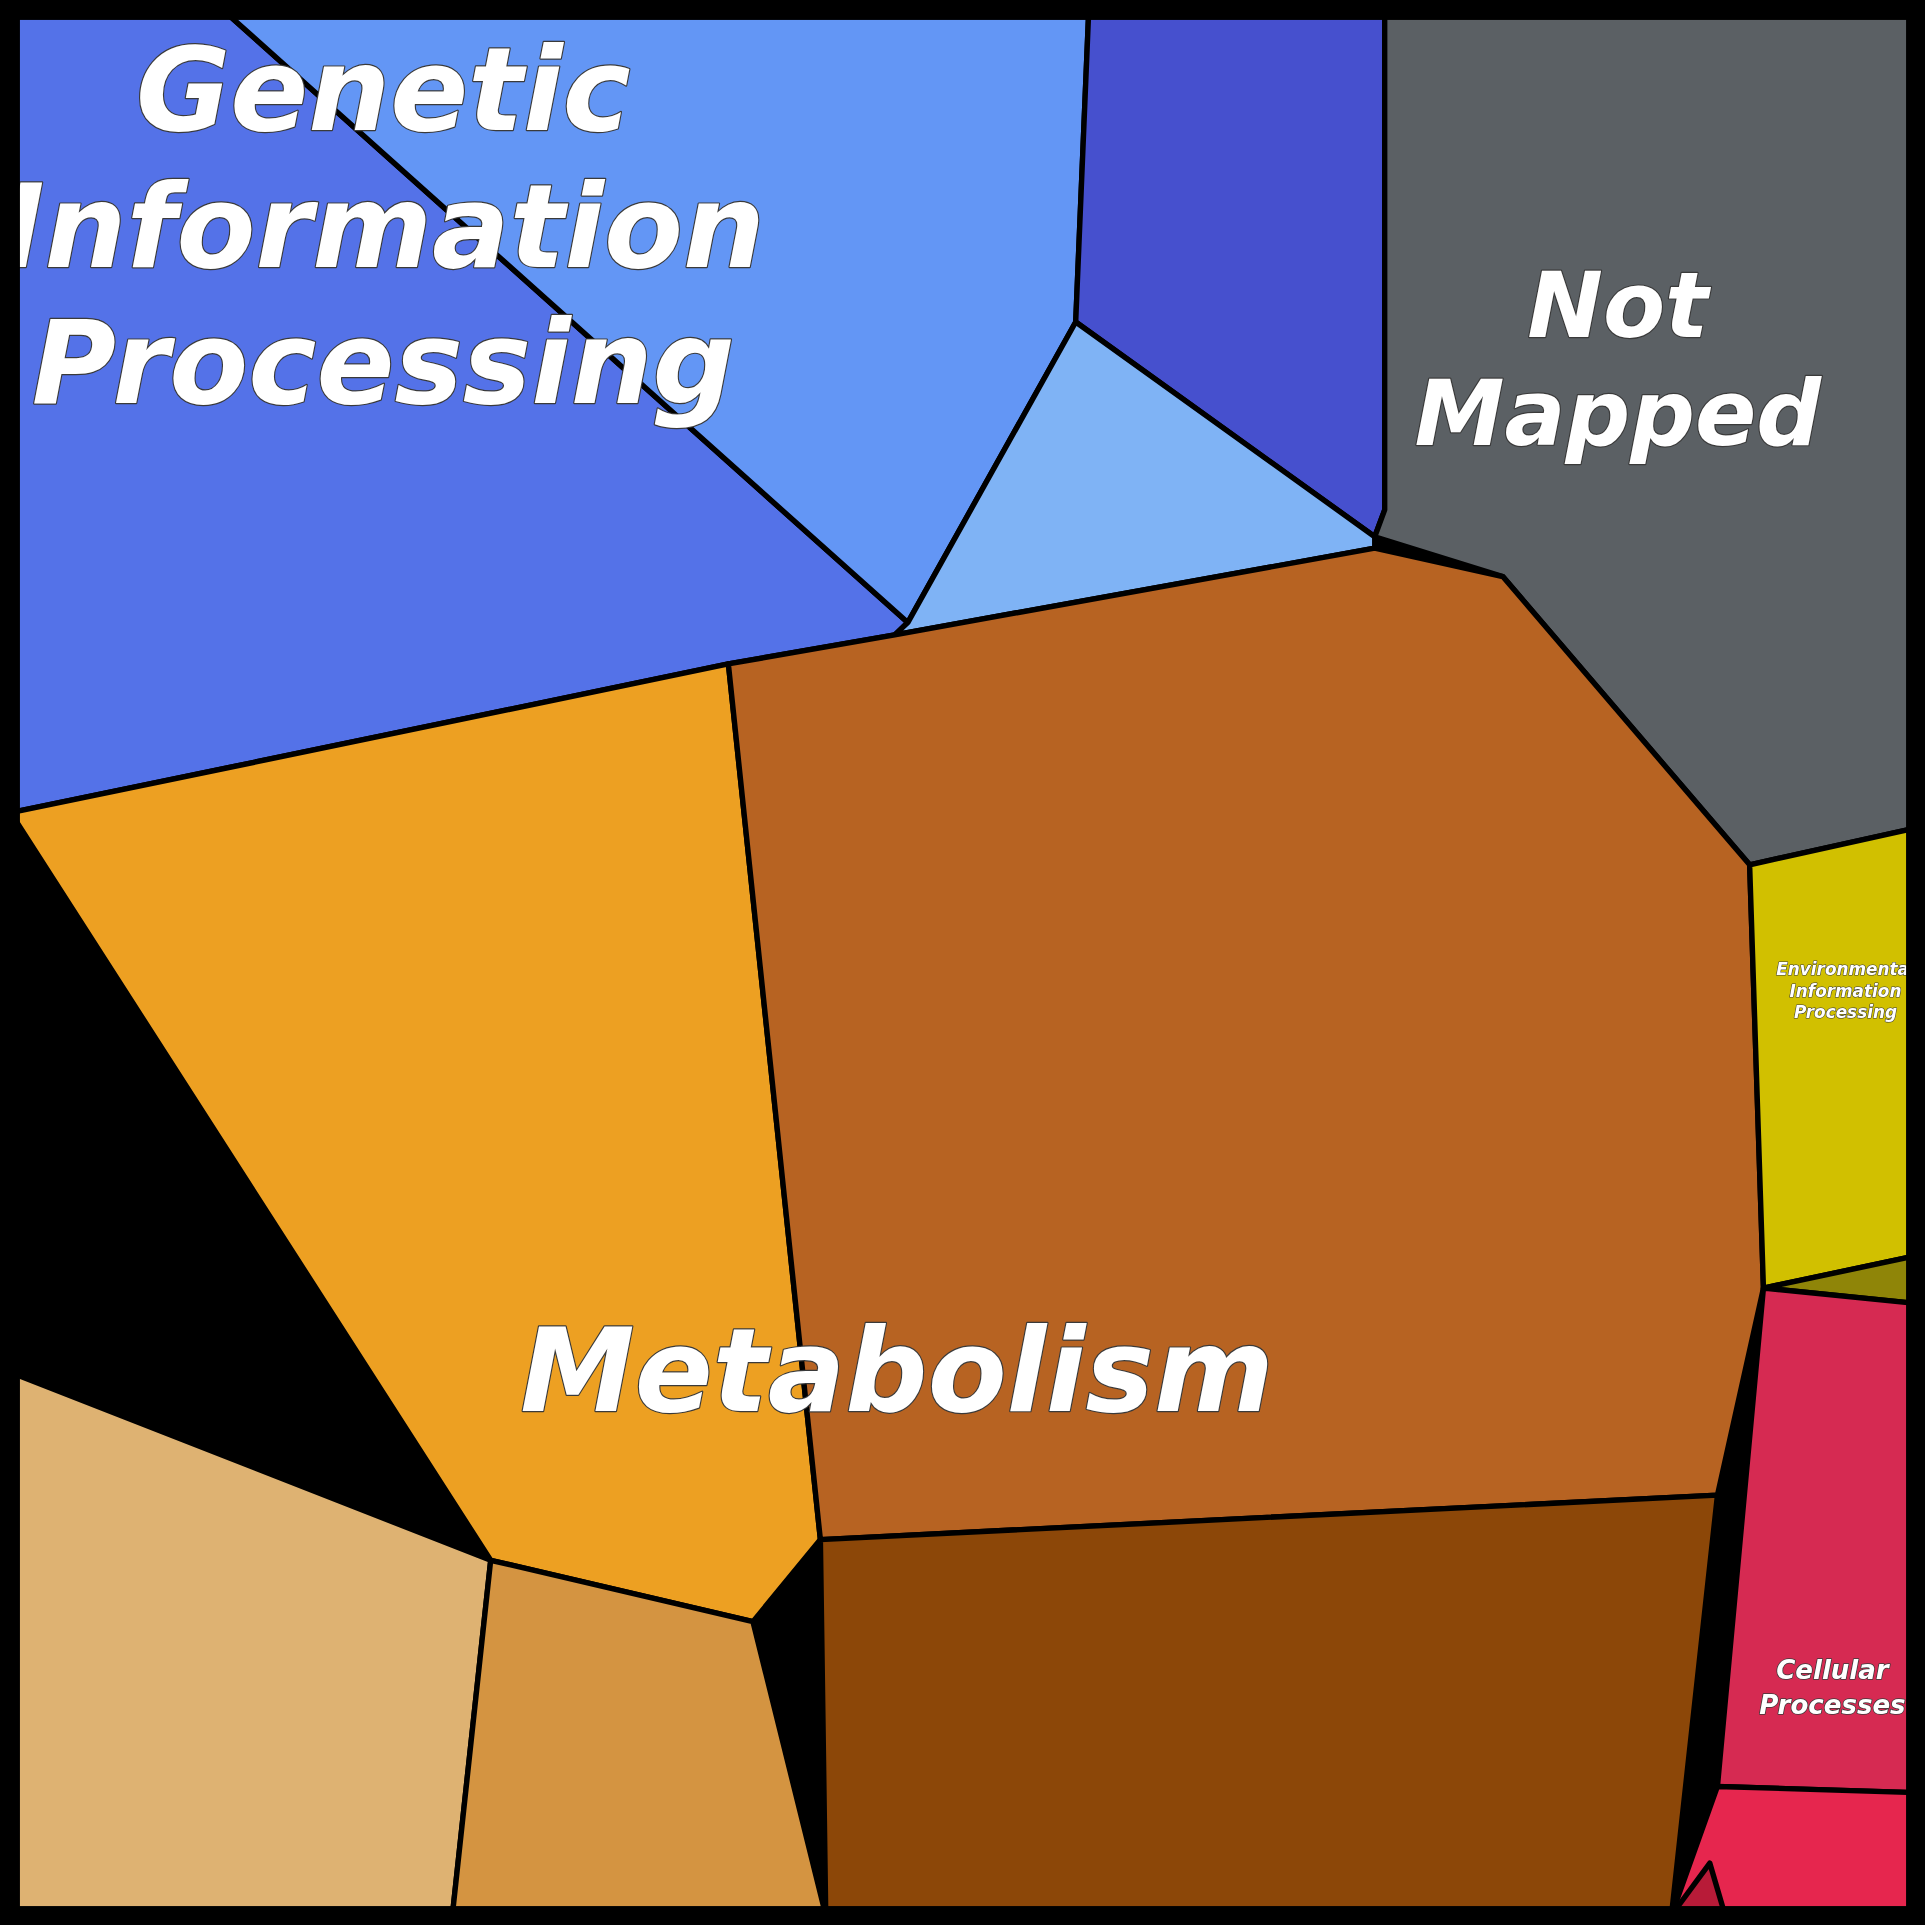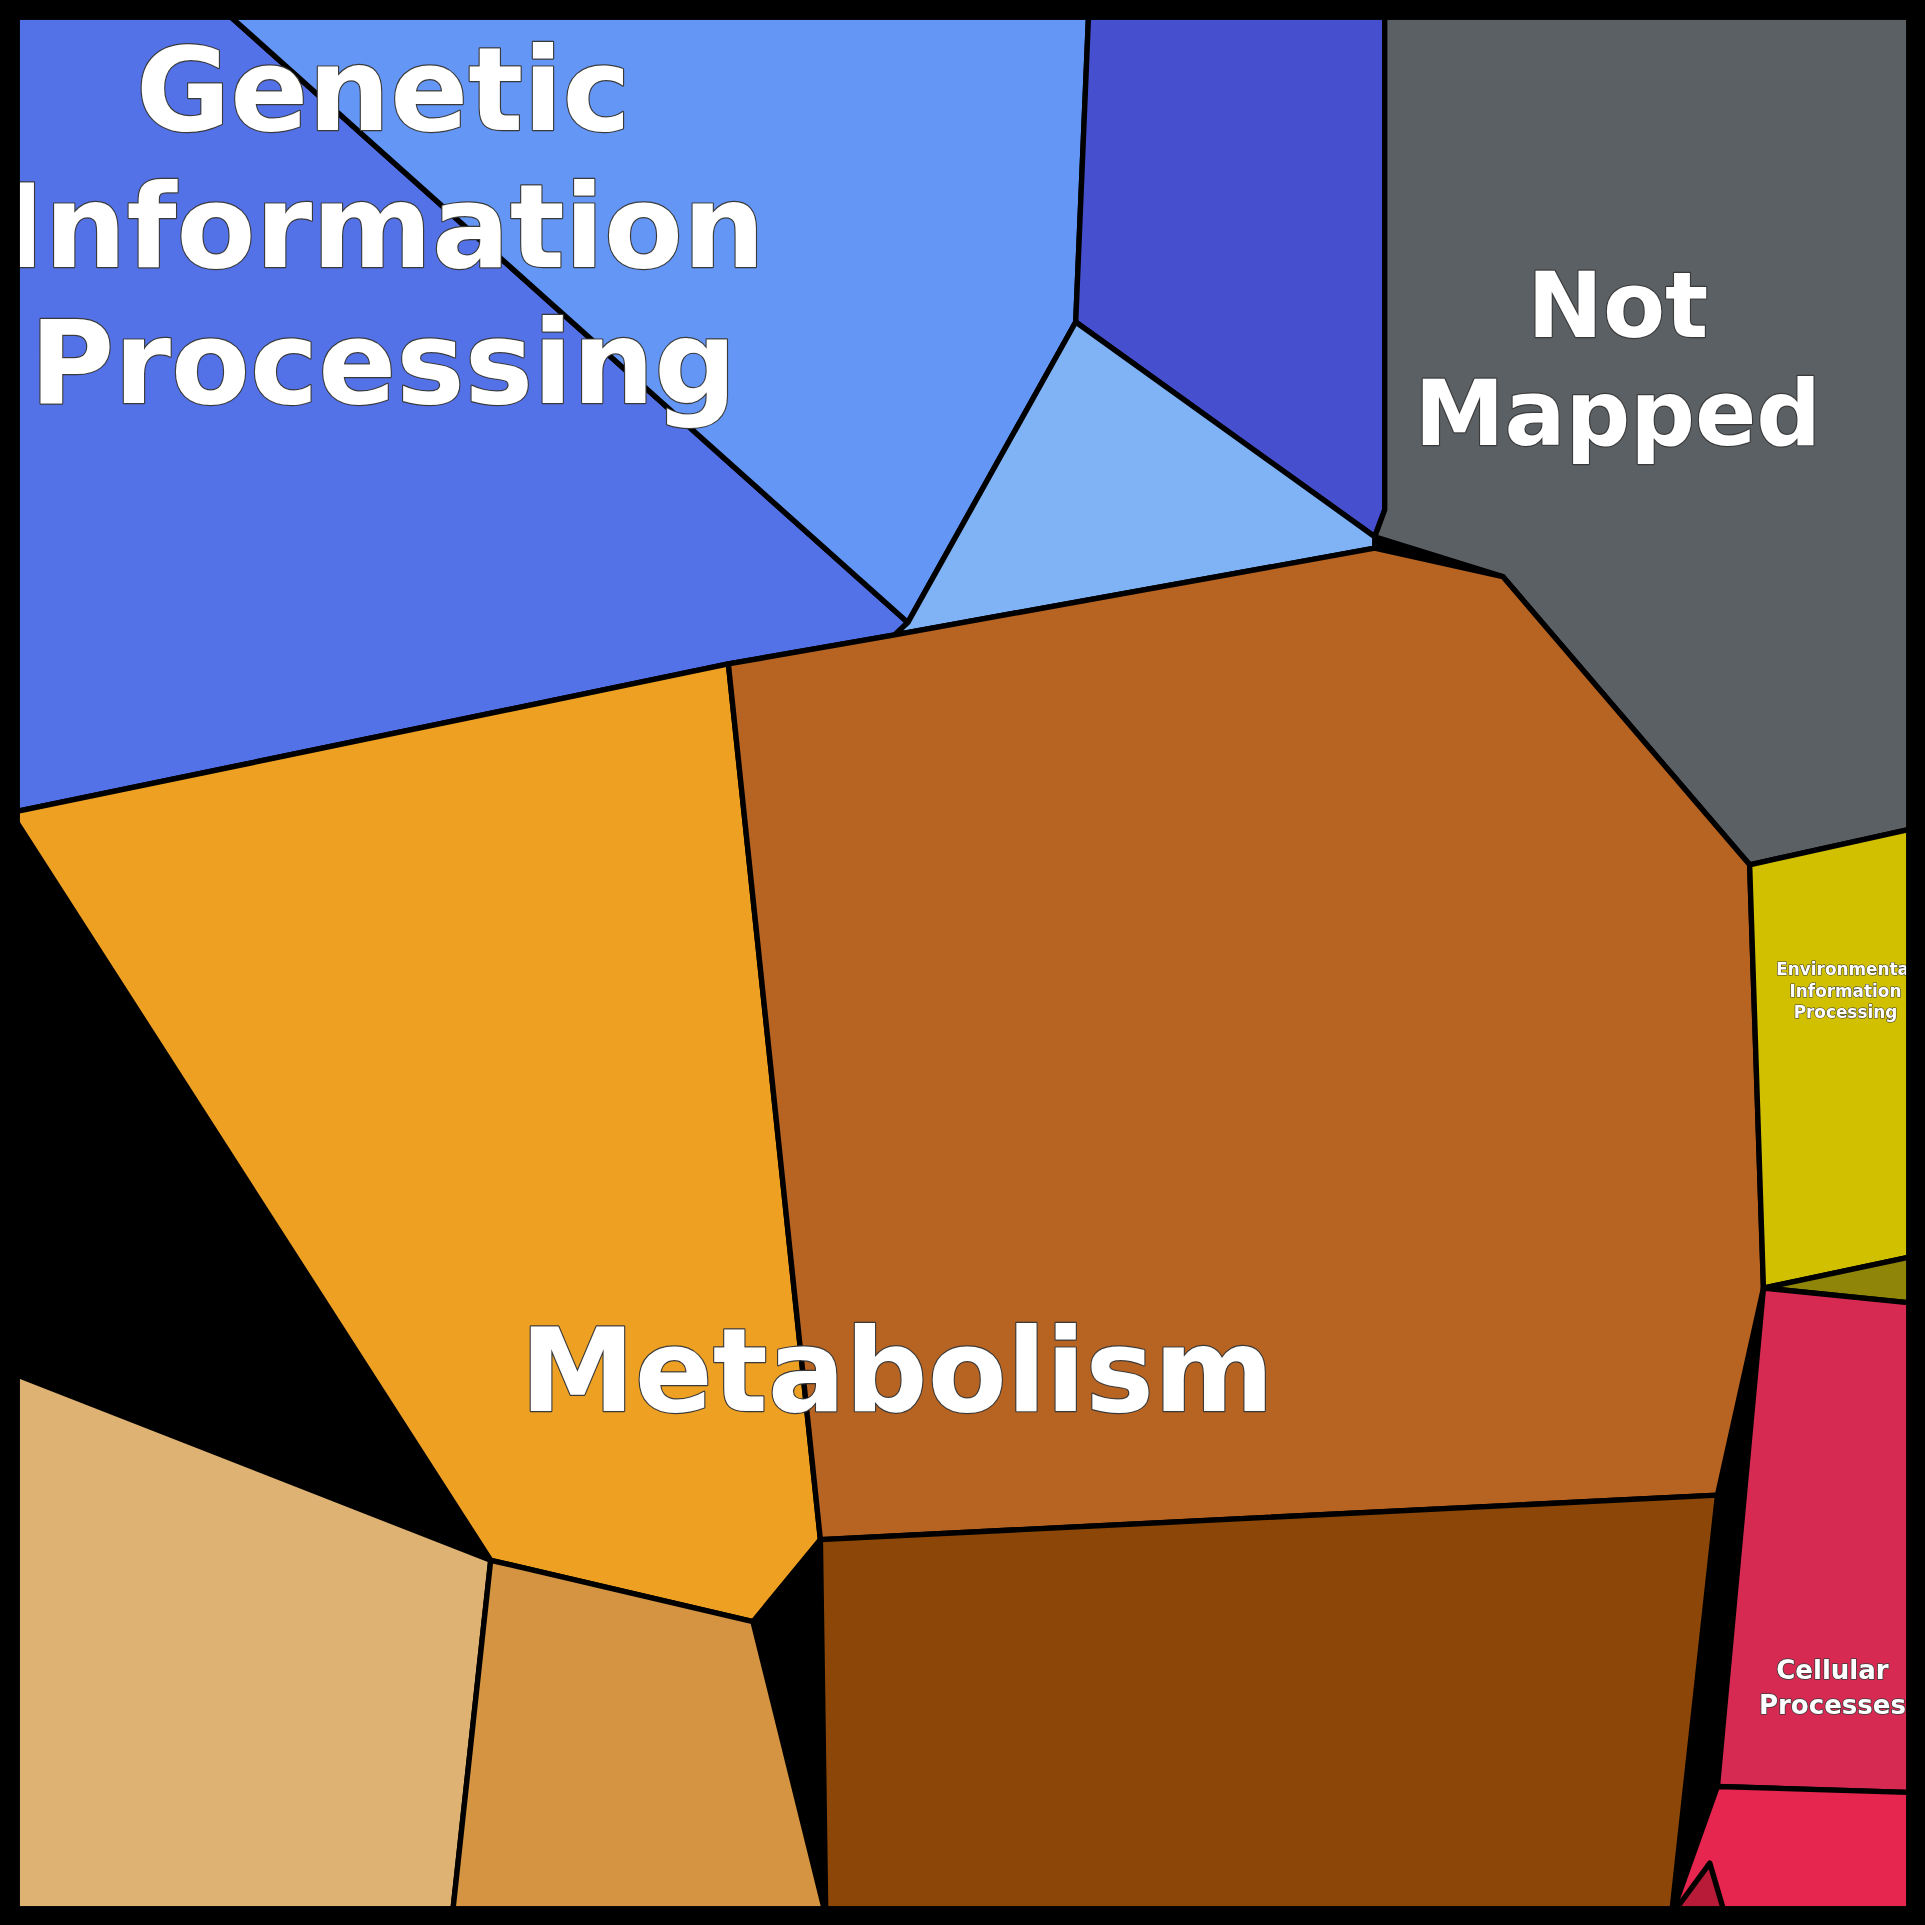--- a/index.html
+++ b/index.html
@@ -9,20 +9,21 @@
     width: 1926px;
     height: 1926px;
     overflow: hidden;
   }
   #voronoi-root {
     position: relative;
     width: 1926px;
     height: 1926px;
     background: #000000;
     font-family: "DejaVu Sans", "Liberation Sans", sans-serif;
+    font-style: italic;
   }
   svg#voronoi-svg {
     display: block;
     width: 1926px;
     height: 1926px;
   }
   .cell-path {
     stroke: #000000;
     stroke-width: 7;
     stroke-linejoin: round;

